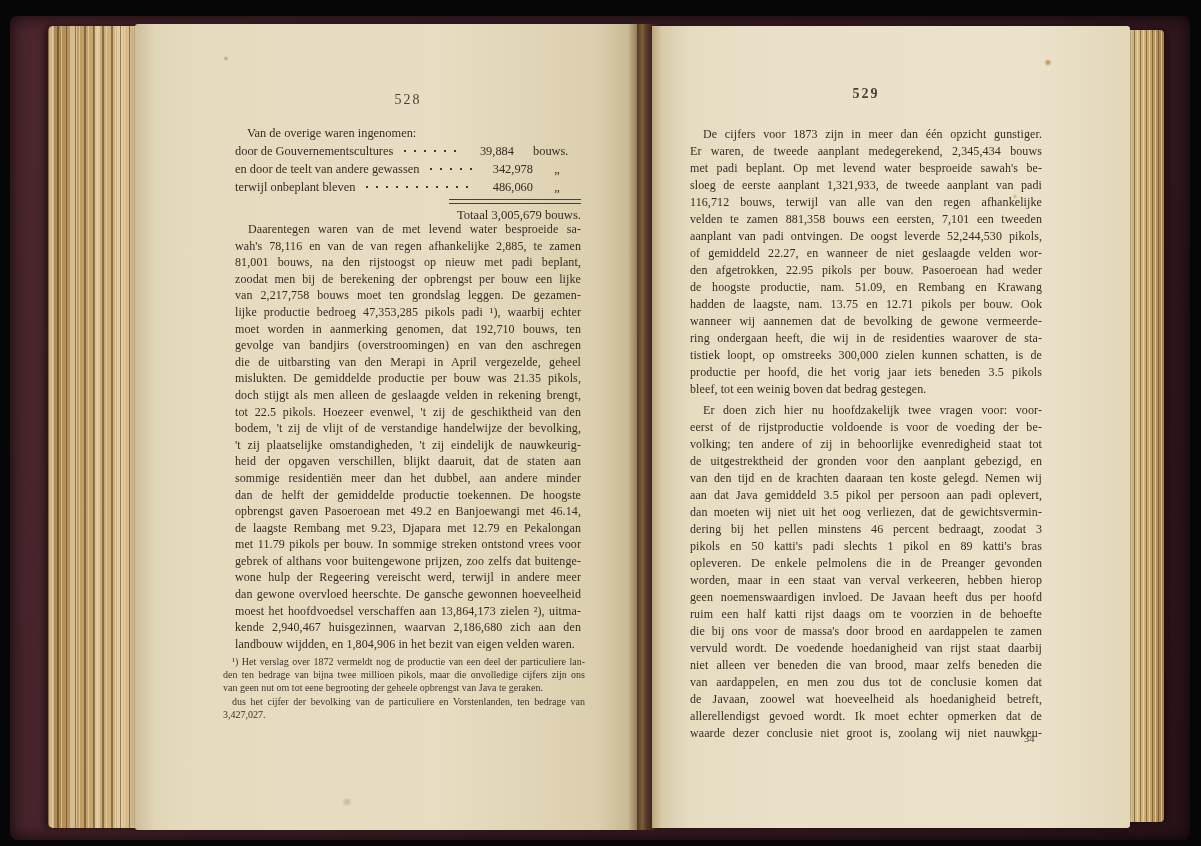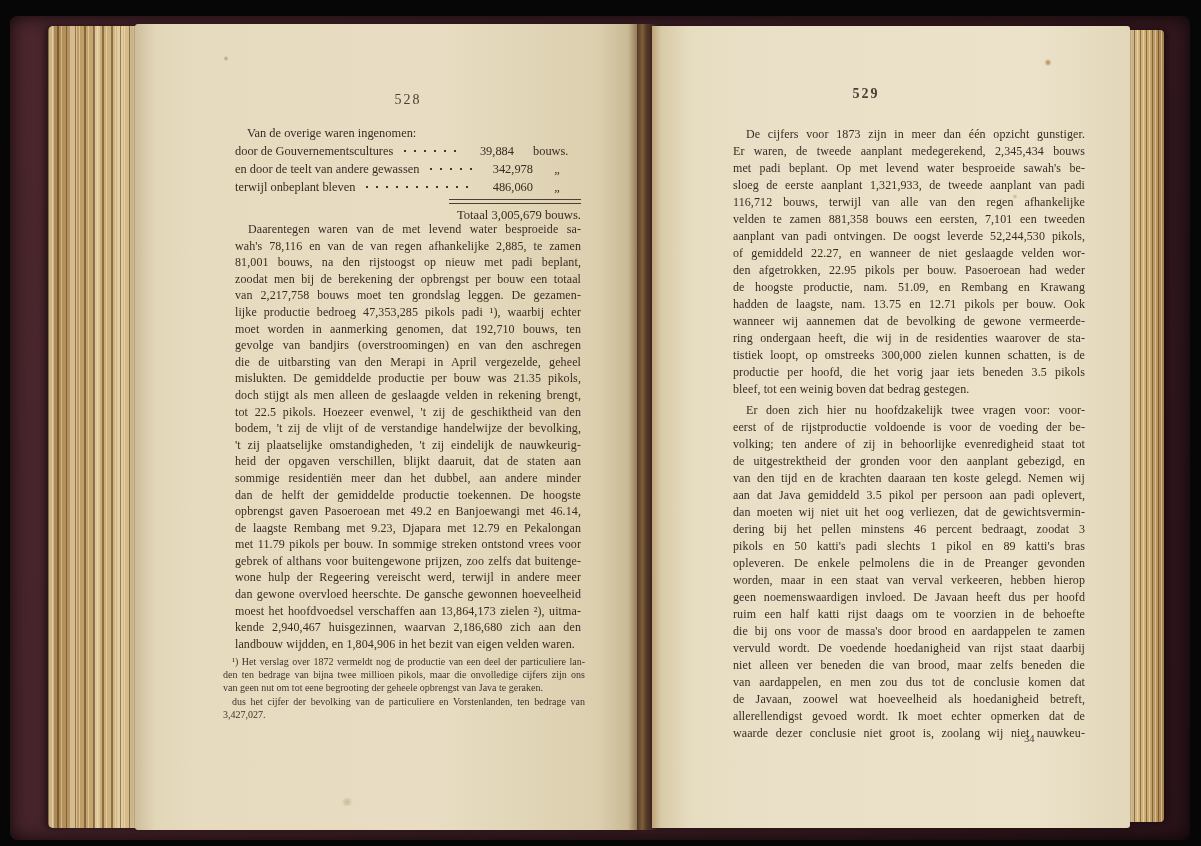--- a/index.html
+++ b/index.html
@@ -33,21 +33,21 @@
   .gutter{position:absolute;left:628px;top:24px;width:30px;height:806px;
     background:linear-gradient(90deg, rgba(90,65,35,0) 0%, rgba(110,82,48,.55) 30%, #7c5f38 48%, rgba(104,78,44,.6) 62%, rgba(90,65,35,0) 100%);}
   .fox{position:absolute;border-radius:50%;pointer-events:none;}
   
   .pageno{position:absolute;width:346px;text-align:center;font-size:14px;letter-spacing:2px;color:var(--ink-soft);}
   .textcol{position:absolute;overflow:hidden;}
   .lines .line{text-align:justify;text-align-last:justify;white-space:nowrap;}
   .lines .line:first-child{text-indent:13px;}
   .lines[data-last-align="left"] .line:last-child{text-align-last:left;}
   .para{font-size:12px;line-height:16.6px;letter-spacing:.1px;}
-  .para-r{font-size:12px;line-height:17px;letter-spacing:.1px;margin-left:43px;}
+  .para-r{font-size:12px;line-height:17px;letter-spacing:.1px;}
   .intro{font-size:12.4px;line-height:18px;}
   .intro-head{text-indent:12px;}
   .irow{display:flex;align-items:baseline;}
   .irow .lbl{white-space:nowrap;}
   .irow .leader{flex:1;height:1em;margin:0 5px 0 7px;
      background-image:radial-gradient(circle,#43382b 1px,rgba(0,0,0,0) 1.3px);
      background-size:10px 4px;background-repeat:repeat-x;background-position:0 80%;}
   .irow .val{width:52px;text-align:right;white-space:nowrap;}
   .irow .unit{width:48px;padding-left:19px;white-space:nowrap;}
   .irow .unit.ditto{text-align:center;padding-left:0;}
@@ -93,21 +93,21 @@
           </div>
         </div>
       <div class="total-rule"></div>
       <div class="total-line">Totaal 3,005,679 bouws.</div>
     </div>
 
     <div class="textcol para lines" style="left:100px;top:197px;width:346px;" data-last-align="left">
         <div class="line">Daarentegen waren van de met levend water besproeide sa-</div>
         <div class="line">wah's 78,116 en van de van regen afhankelijke 2,885, te zamen</div>
         <div class="line">81,001 bouws, na den rijstoogst op nieuw met padi beplant,</div>
-        <div class="line">zoodat men bij de berekening der opbrengst per bouw een totaal</div>
+        <div class="line">zoodat men bij de berekening der opbrengst per bouw een lijke</div>
         <div class="line">van 2,217,758 bouws moet ten grondslag leggen. De gezamen-</div>
         <div class="line">lijke productie bedroeg 47,353,285 pikols padi ¹), waarbij echter</div>
         <div class="line">moet worden in aanmerking genomen, dat 192,710 bouws, ten</div>
         <div class="line">gevolge van bandjirs (overstroomingen) en van den aschregen</div>
         <div class="line">die de uitbarsting van den Merapi in April vergezelde, geheel</div>
         <div class="line">mislukten. De gemiddelde productie per bouw was 21.35 pikols,</div>
         <div class="line">doch stijgt als men alleen de geslaagde velden in rekening brengt,</div>
         <div class="line">tot 22.5 pikols. Hoezeer evenwel, 't zij de geschiktheid van den</div>
         <div class="line">bodem, 't zij de vlijt of de verstandige handelwijze der bevolking,</div>
         <div class="line">'t zij plaatselijke omstandigheden, 't zij eindelijk de nauwkeurig-</div>

